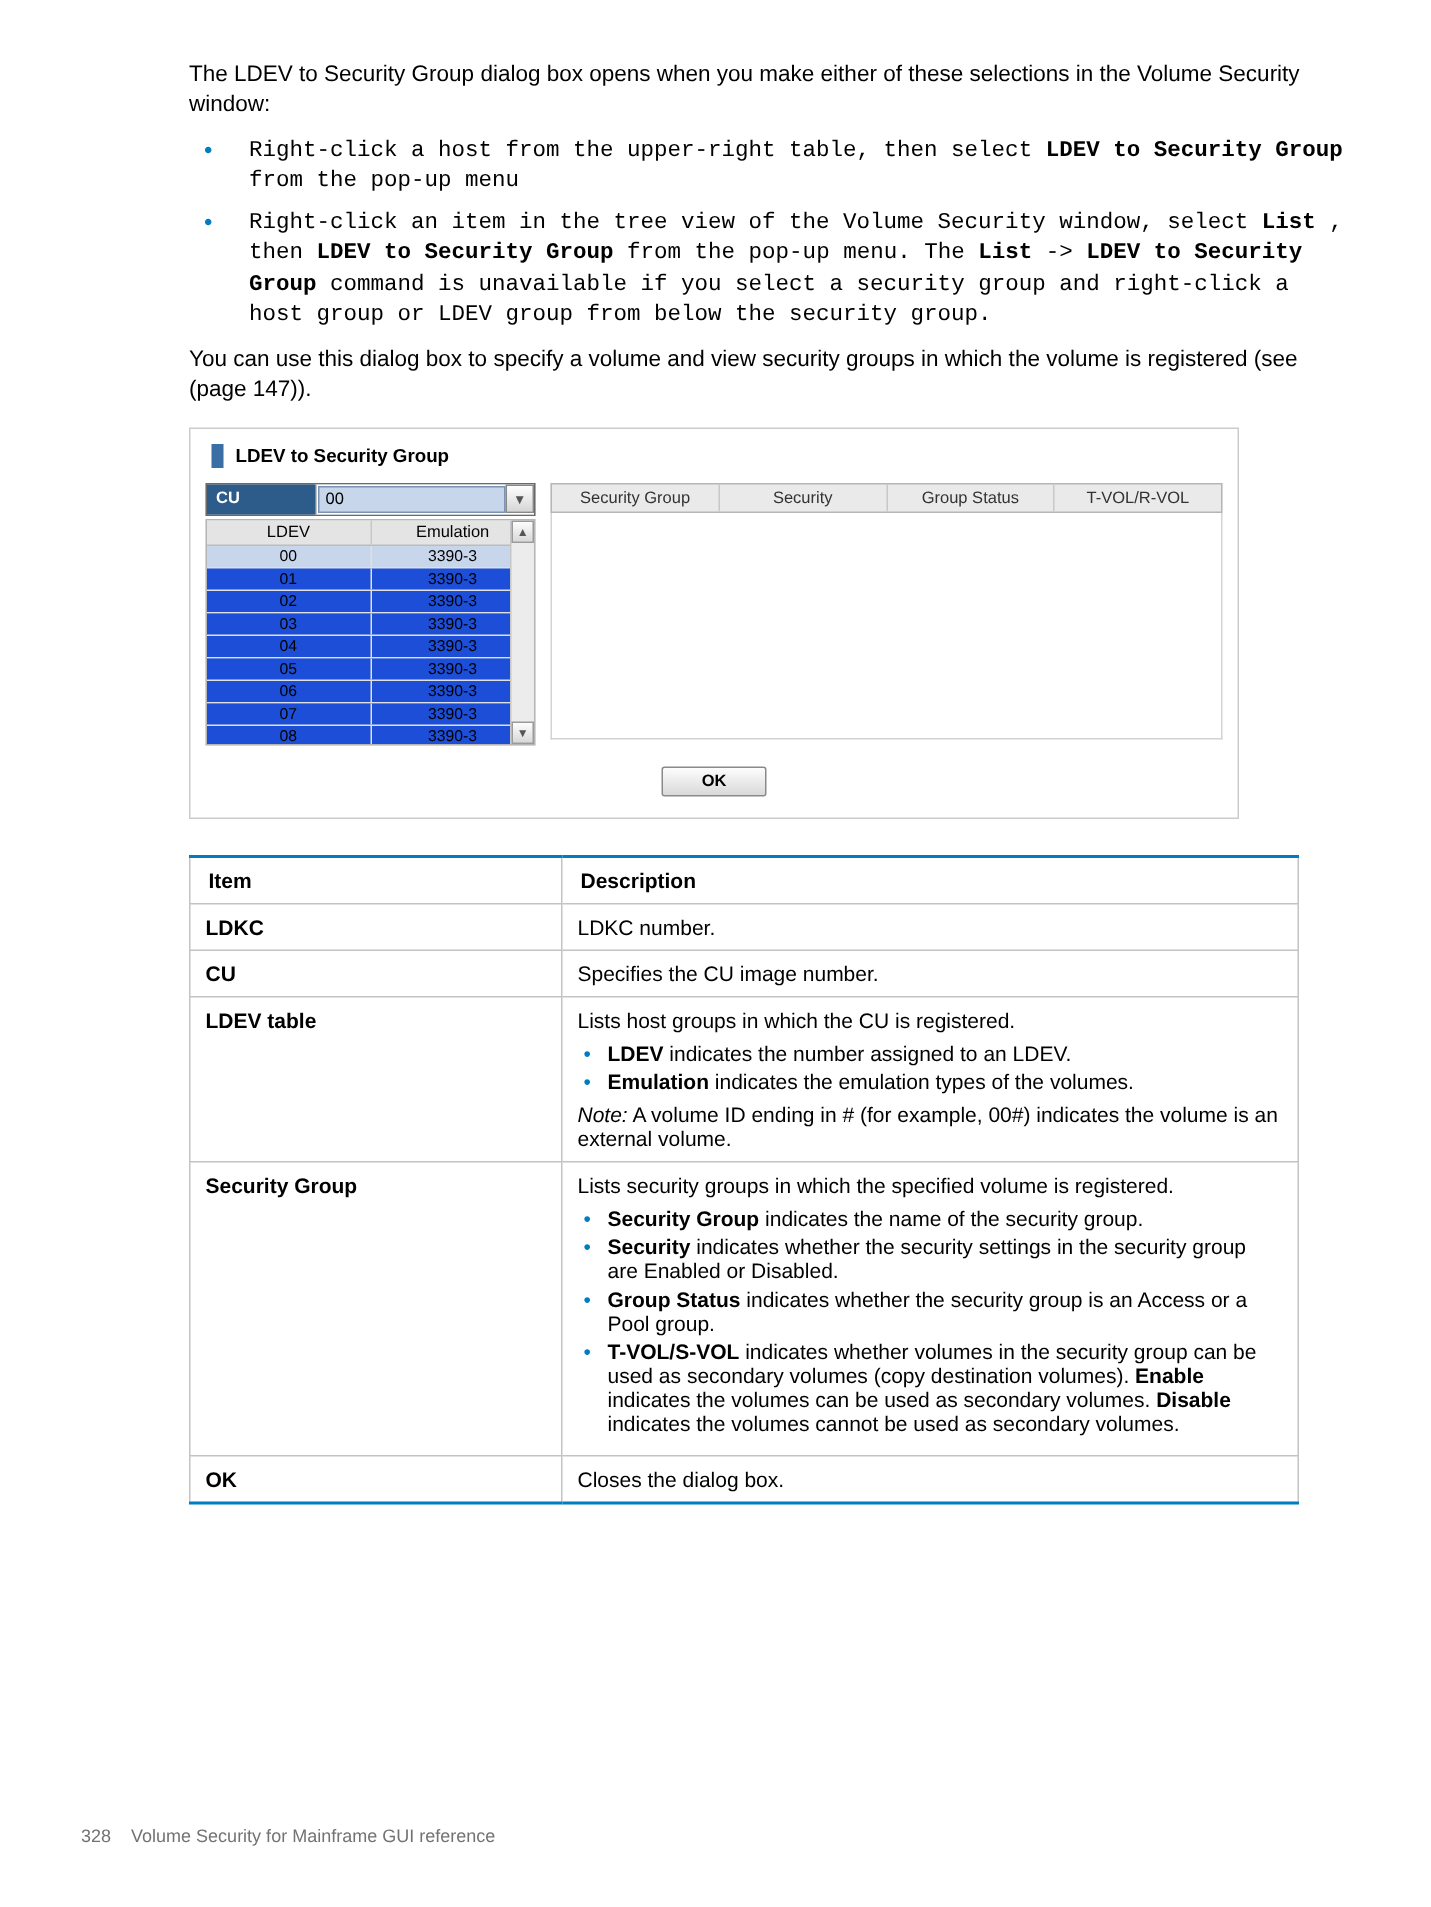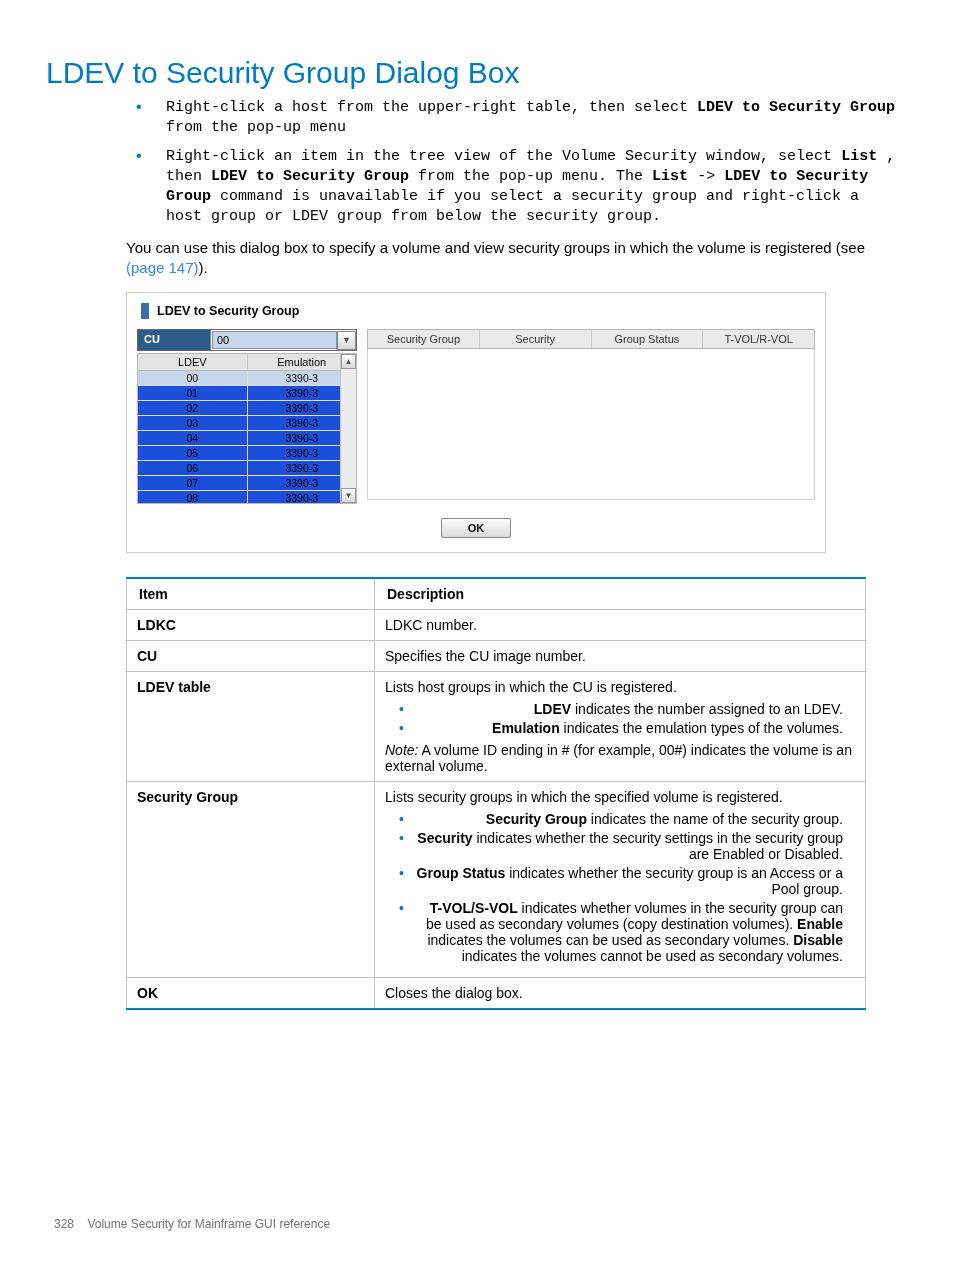--- a/index.html
+++ b/index.html
@@ -3,21 +3,21 @@
 <meta charset="utf-8">
 <style>
   html,body{margin:0;padding:0;background:#fff;color:#000;font-family:Arial,Helvetica,sans-serif;}
   .page{width:954px;min-height:1271px;margin:0 auto;position:relative;box-sizing:border-box;padding:40px 46px 0 46px;}
   h1.title{font-family:Arial,Helvetica,sans-serif;font-weight:300;color:#007cc0;font-size:30px;margin:16px 0 8px 0;}
   .bodytext{font-size:15px;line-height:1.35;margin-left:80px;margin-right:10px;}
   .bodytext p{margin:0 0 10px 0;}
   ul.bul{list-style:none;padding:0;margin:6px 0 10px 0;font-family:Liberation Mono, monospace;}
   ul.bul>li{position:relative;padding-left:40px;margin:4px 0 8px 0;}
   ul.bul>li:before{content:"•";color:#007cc0;position:absolute;left:8px;top:0;font-size:16px;}
-  a.link{color:#3b82f6;text-decoration:none;}
+  a.link{color:#000000;text-decoration:none;}
   strong{font-weight:bold;}
 
   
   .shot{margin:14px 0 24px 80px;width:700px;border:1px solid #ccc;box-sizing:border-box;background:#fff;padding:10px 10px 14px 10px;font-family:Arial,Helvetica,sans-serif;}
   .shot .titlebar{display:flex;align-items:center;gap:8px;margin:0 0 10px 4px;}
   .shot .tb-mark{width:8px;height:16px;background:#3b6ea5;}
   .shot .tb-text{font-weight:bold;font-size:12.5px;}
   .shot .ldkc{font-weight:bold;font-size:11px;margin:4px 0 4px 6px;}
   .shot .row{display:flex;align-items:flex-start;gap:12px;}
   .left-col{width:218px;}
@@ -47,34 +47,34 @@
   .sg-body{height:150px;border:1px solid #d3d3d3;border-top:none;background:#fff;}
   .okbtn{display:block;margin:14px auto 0 auto;width:68px;padding:3px 0;font-size:11px;font-weight:bold;text-align:center;background:linear-gradient(#fdfdfd,#d9d9d9);border:1px solid #8a8a8a;border-radius:2px;}
 
   
   table.desc{border-collapse:collapse;width:740px;margin:0 0 0 80px;font-size:14px;}
   table.desc th,table.desc td{border:1px solid #c3c3c3;padding:7px 10px;vertical-align:top;text-align:left;}
   table.desc th{font-weight:bold;background:#fff;}
   table.desc thead th{border-top:2px solid #007cc0;padding-left:12px;}
   table.desc tbody tr.last td,table.desc tbody tr.last th{border-bottom:2px solid #007cc0;}
   table.desc td ul{list-style:none;padding:0;margin:6px 0;}
-  table.desc td ul li{position:relative;padding-left:18px;margin:3px 12px;text-align:right;}
+  table.desc td ul li{position:relative;padding-left:18px;margin:3px 2px;}
   table.desc td ul li:before{content:"•";color:#007cc0;position:absolute;left:2px;top:0;font-size:14px;}
   em.note{font-style:italic;}
 
   .footer{position:absolute;bottom:40px;left:54px;font-size:12px;color:#737373;}
   .footer .pg{display:inline-block;margin-right:10px;}
 </style>
 </head>
 <body>
 
 <div class="page">
-  <h1 class="title">LDEV to Security Group Dialog Box</h1>
 
   <div class="bodytext">
+    <p>The LDEV to Security Group dialog box opens when you make either of these selections in the Volume Security window:</p>
     <ul class="bul">
       <li>
         <span>Right-click a host from the upper-right table, then select </span><strong>LDEV to Security Group</strong><span> from the pop-up menu</span>
       </li>
       <li>
         <span>Right-click an item in the tree view of the Volume Security window, select </span><strong>List</strong><span> , then </span><strong>LDEV to Security Group</strong><span> from the pop-up menu. The </span><strong>List</strong><span>  -&gt; </span><strong>LDEV to Security Group</strong><span> command is unavailable if you select a security group and right-click a host group or LDEV group from below the security group.</span>
       </li>
     </ul>
     <p>
       <span>You can use this dialog box to specify a volume and view security groups in which the volume is registered (see </span><a class="link">(page 147)</a><span>).</span>

